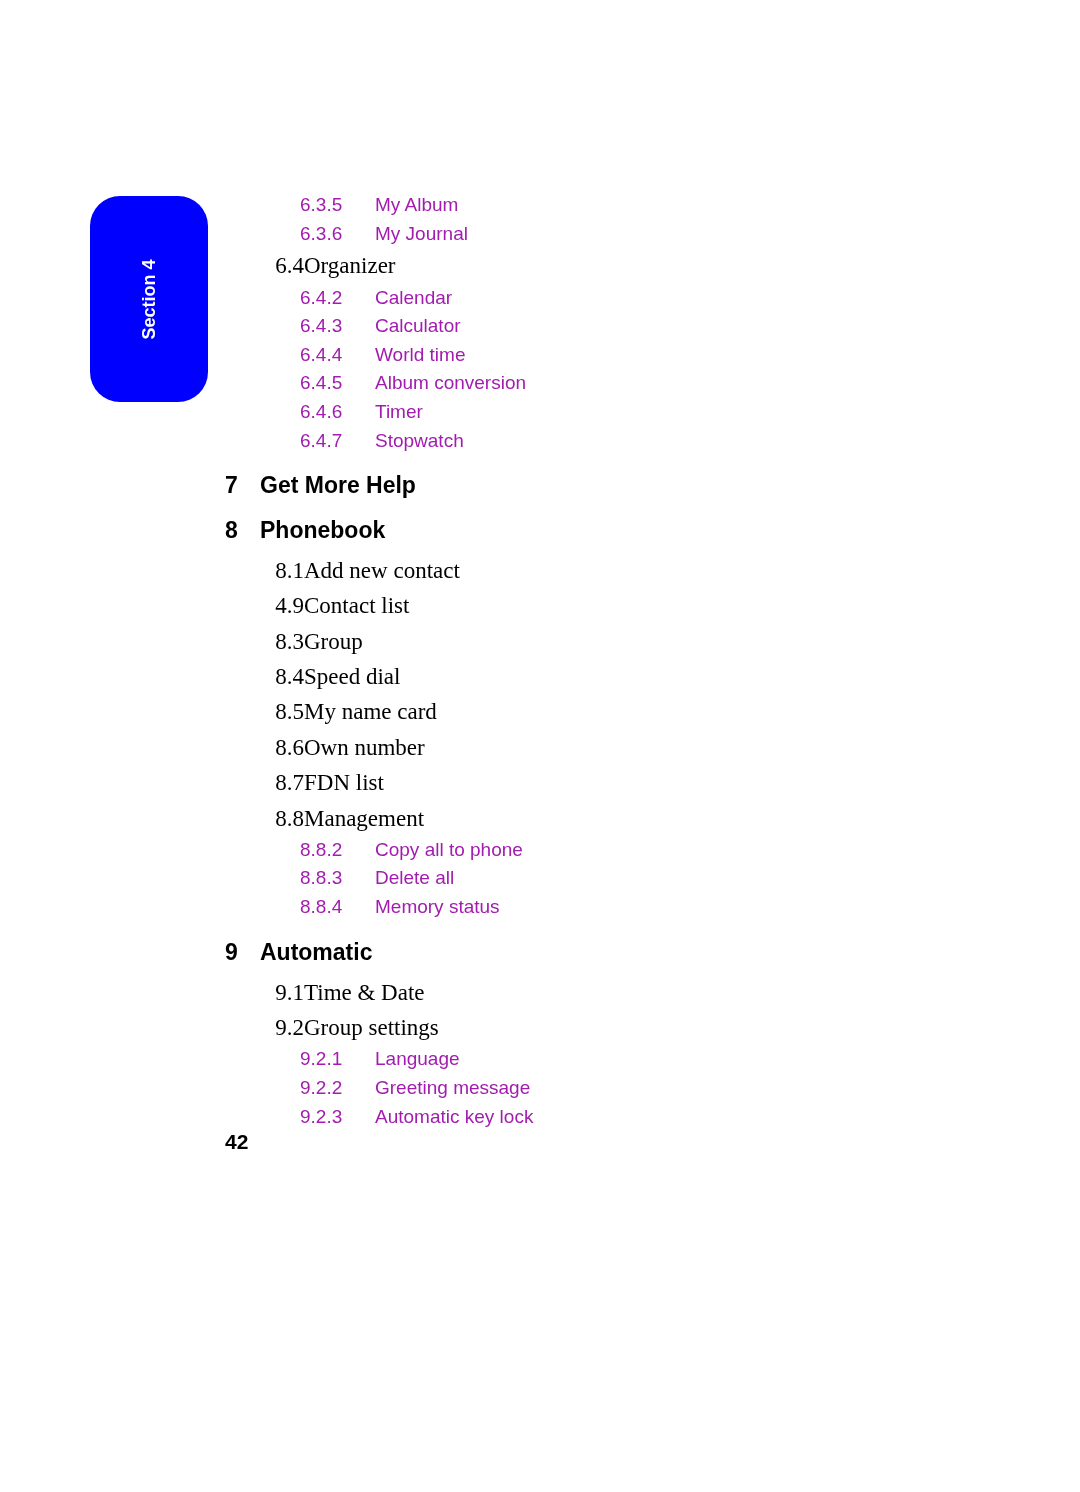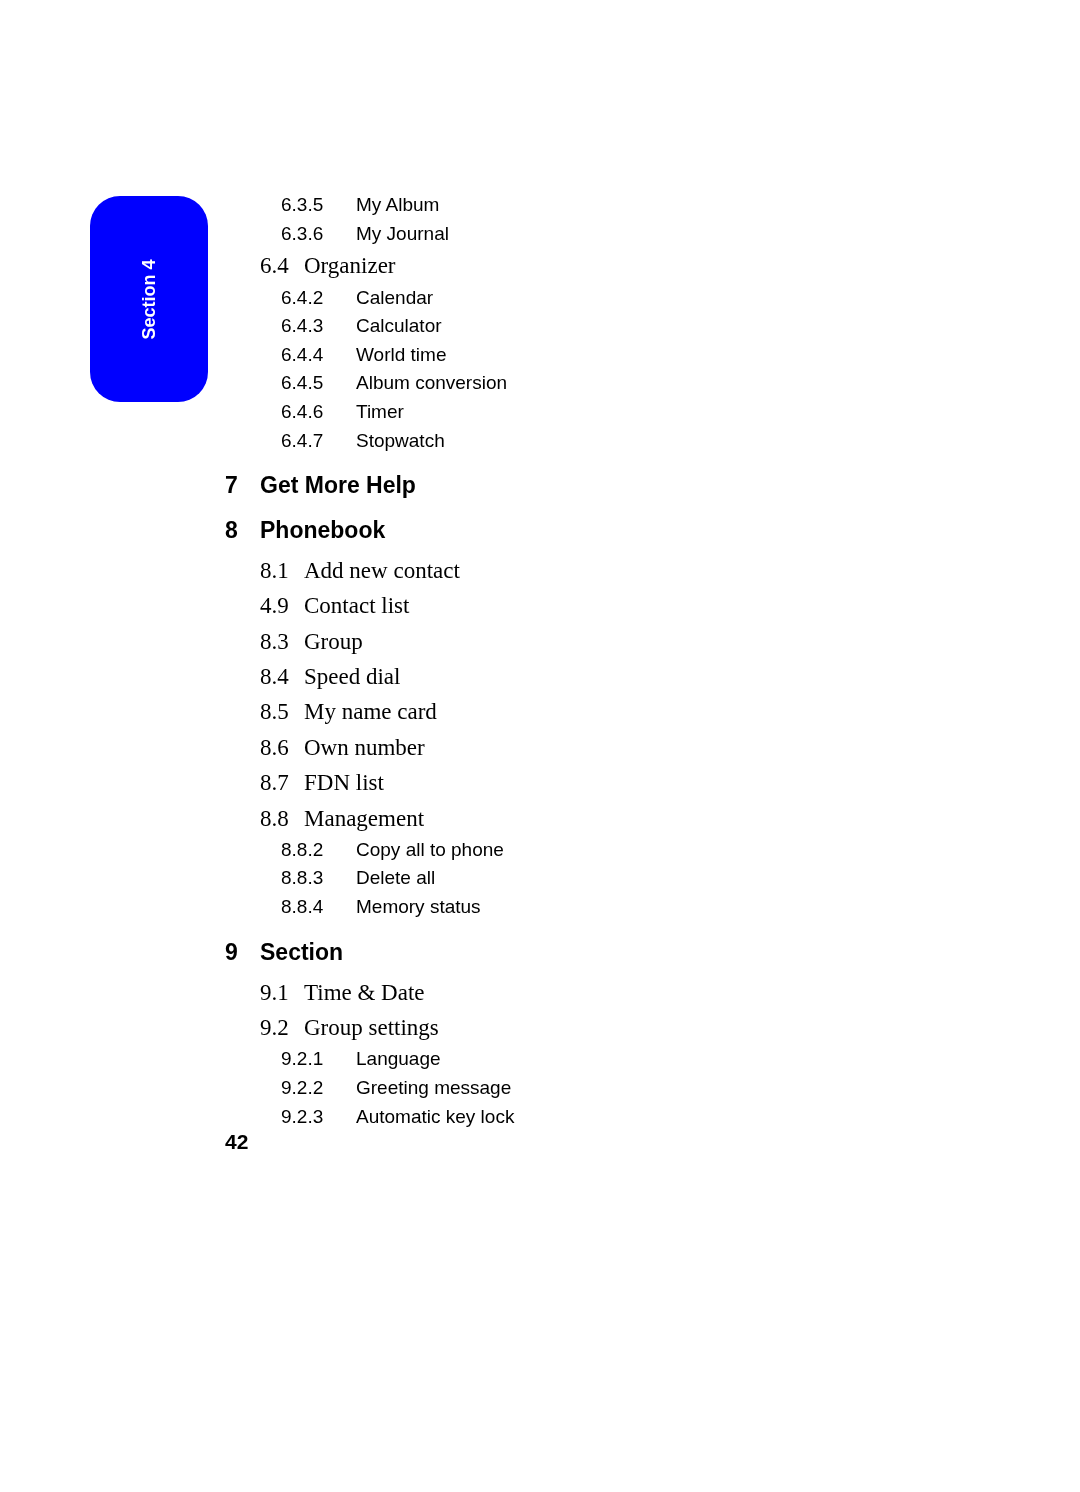--- a/index.html
+++ b/index.html
@@ -35,41 +35,42 @@
       white-space: nowrap;
     }
     .content {
       position: absolute;
       left: 225px;
       top: 192px;
       width: 680px;
     }
     .row-tiny {
       display: flex;
-      margin-left: 56px;
+      margin-left: 75px;
       font-family: 'Century Gothic', 'Futura', Arial, sans-serif;
       font-size: 19px;
-      color: #000000;
+      color: #a21caf;
       line-height: 1.4;
       margin-bottom: 2px;
     }
     .row-tiny .num {
       width: 75px;
     }
     .row-sub {
       display: flex;
       margin-left: 35px;
       font-family: 'Palatino Linotype', 'Book Antiqua', Palatino, serif;
       font-size: 23px;
       color: #000;
       line-height: 1.45;
       margin-bottom: 2px;
     }
     .row-sub .num {
       width: 44px;
+      text-align: right;
     }
     .row-major {
       display: flex;
       font-family: Arial, Helvetica, sans-serif;
       font-weight: bold;
       font-size: 23px;
       color: #000;
       margin-top: 18px;
       margin-bottom: 10px;
     }
@@ -177,21 +178,21 @@
     <div class="row-tiny">
       <span class="num">8.8.3</span>
       <span>Delete all</span>
     </div>
     <div class="row-tiny">
       <span class="num">8.8.4</span>
       <span>Memory status</span>
     </div>
     <div class="row-major">
       <span class="num">9</span>
-      <span>Section</span>
+      <span>Automatic</span>
     </div>
     <div class="row-sub">
       <span class="num">9.1</span>
       <span>Time &amp; Date</span>
     </div>
     <div class="row-sub">
       <span class="num">9.2</span>
       <span>Group settings</span>
     </div>
     <div class="row-tiny">

